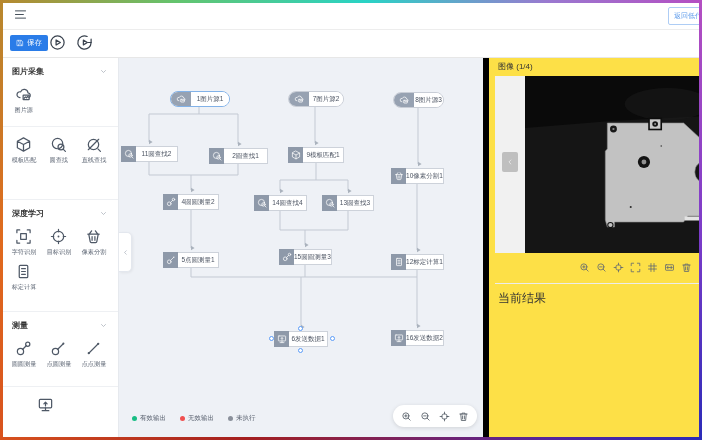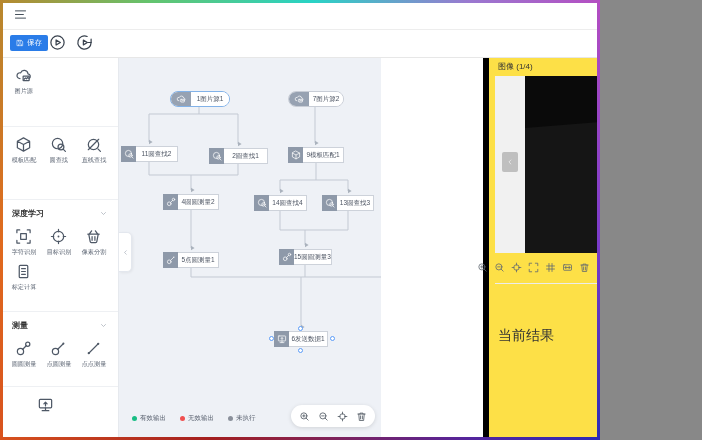--- a/index.html
+++ b/index.html
@@ -1,16 +1,16 @@
 <!DOCTYPE html>
 <html><head>
 <meta charset="utf-8">
 <style>
   html,body{margin:0;padding:0;background:#888;}
-  .frame{position:relative;width:600px;height:440px;overflow:hidden;background:#fff;
+  .frame{position:relative;width:702px;height:440px;overflow:hidden;background:#fff;
          font-family:"Liberation Sans","DejaVu Sans",sans-serif;color:#333;}
   
   .b-top,.b-bottom,.b-left,.b-right{position:absolute;z-index:50;pointer-events:none;}
   .b-top{left:0;right:0;top:0;height:3px;background:linear-gradient(90deg,#b7882e,#64c46e 25%,#29d3c5 52%,#9a79d0 78%,#b44ec2 100%);}
   .b-bottom{left:0;right:0;bottom:0;height:3px;background:linear-gradient(90deg,#d8521e,#a41f1f 35%,#55259c 78%,#2b2bb8);}
   .b-left{top:0;bottom:0;left:0;width:3px;background:linear-gradient(180deg,#b7882e,#e06a1e 55%,#d8521e);}
   .b-right{top:0;bottom:0;right:0;width:3px;background:linear-gradient(180deg,#b44ec2,#7a3bc9 55%,#2b2bb8);}
 
   
   .topbar{position:absolute;left:0;right:0;top:0;height:29px;background:#fff;border-bottom:1px solid #ededed;}
@@ -58,21 +58,21 @@
   .rpanel{position:absolute;left:483px;top:58px;right:0;bottom:0;background:#fde047;border-left:6px solid #000000;text-align:right;}
   .rp-title{position:absolute;left:9px;top:3px;font-size:8px;color:#333;}
   .rp-imgwrap{position:absolute;left:6px;top:18px;width:213px;height:177px;}
   .rp-strip{position:absolute;left:0;top:0;width:30px;height:177px;background:#f1f1f1;}
   .rp-prev{position:absolute;left:7px;top:76px;width:16px;height:20px;background:#bfbfbf;border-radius:2px;
            display:flex;align-items:center;justify-content:center;color:#fff;}
   .rp-img{position:absolute;left:30px;top:0;width:183px;height:177px;}
   .rp-tools{position:absolute;right:10px;top:204px;display:flex;gap:6px;color:#5f6670;}
   .rp-tic{width:11px;height:11px;}
   .rp-div{position:absolute;left:6px;right:0;top:225px;border-top:1px solid #ececec;}
-  .rp-result{position:absolute;left:9px;top:232px;font-size:14px;color:#333;margin-top:37px;}
+  .rp-result{position:absolute;left:9px;top:232px;font-size:12px;color:#333;}
 
   svg.stk{fill:none;stroke:currentColor;stroke-width:1.3;stroke-linecap:round;stroke-linejoin:round;}
 </style>
 </head>
 <body>
 
 <svg width="0" height="0" style="position:absolute">
   <defs>
     <symbol id="ic-menu" viewBox="0 0 18 18">
         <path d="M2 4h14M2 9h11M2 14h14"></path>
@@ -195,20 +195,26 @@
         <use href="#ic-play"></use>
       </svg>
     <svg class="stk circ-btn" style="left:76px">
         <use href="#ic-playstep"></use>
       </svg>
   </div>
 
   <div class="sidebar">
 
     <div class="sb-sec" style="top:0;height:69px">
+      <div class="sb-head">
+        <span>图片采集</span>
+        <svg class="stk sb-chev">
+            <use href="#ic-chevd"></use>
+          </svg>
+      </div>
       <div class="sb-items">
         <div class="sb-item">
           <svg class="stk sb-ic">
               <use href="#ic-cloud"></use>
             </svg>
           <span class="sb-lb">图片源</span>
         </div>
       </div>
     </div>
 

